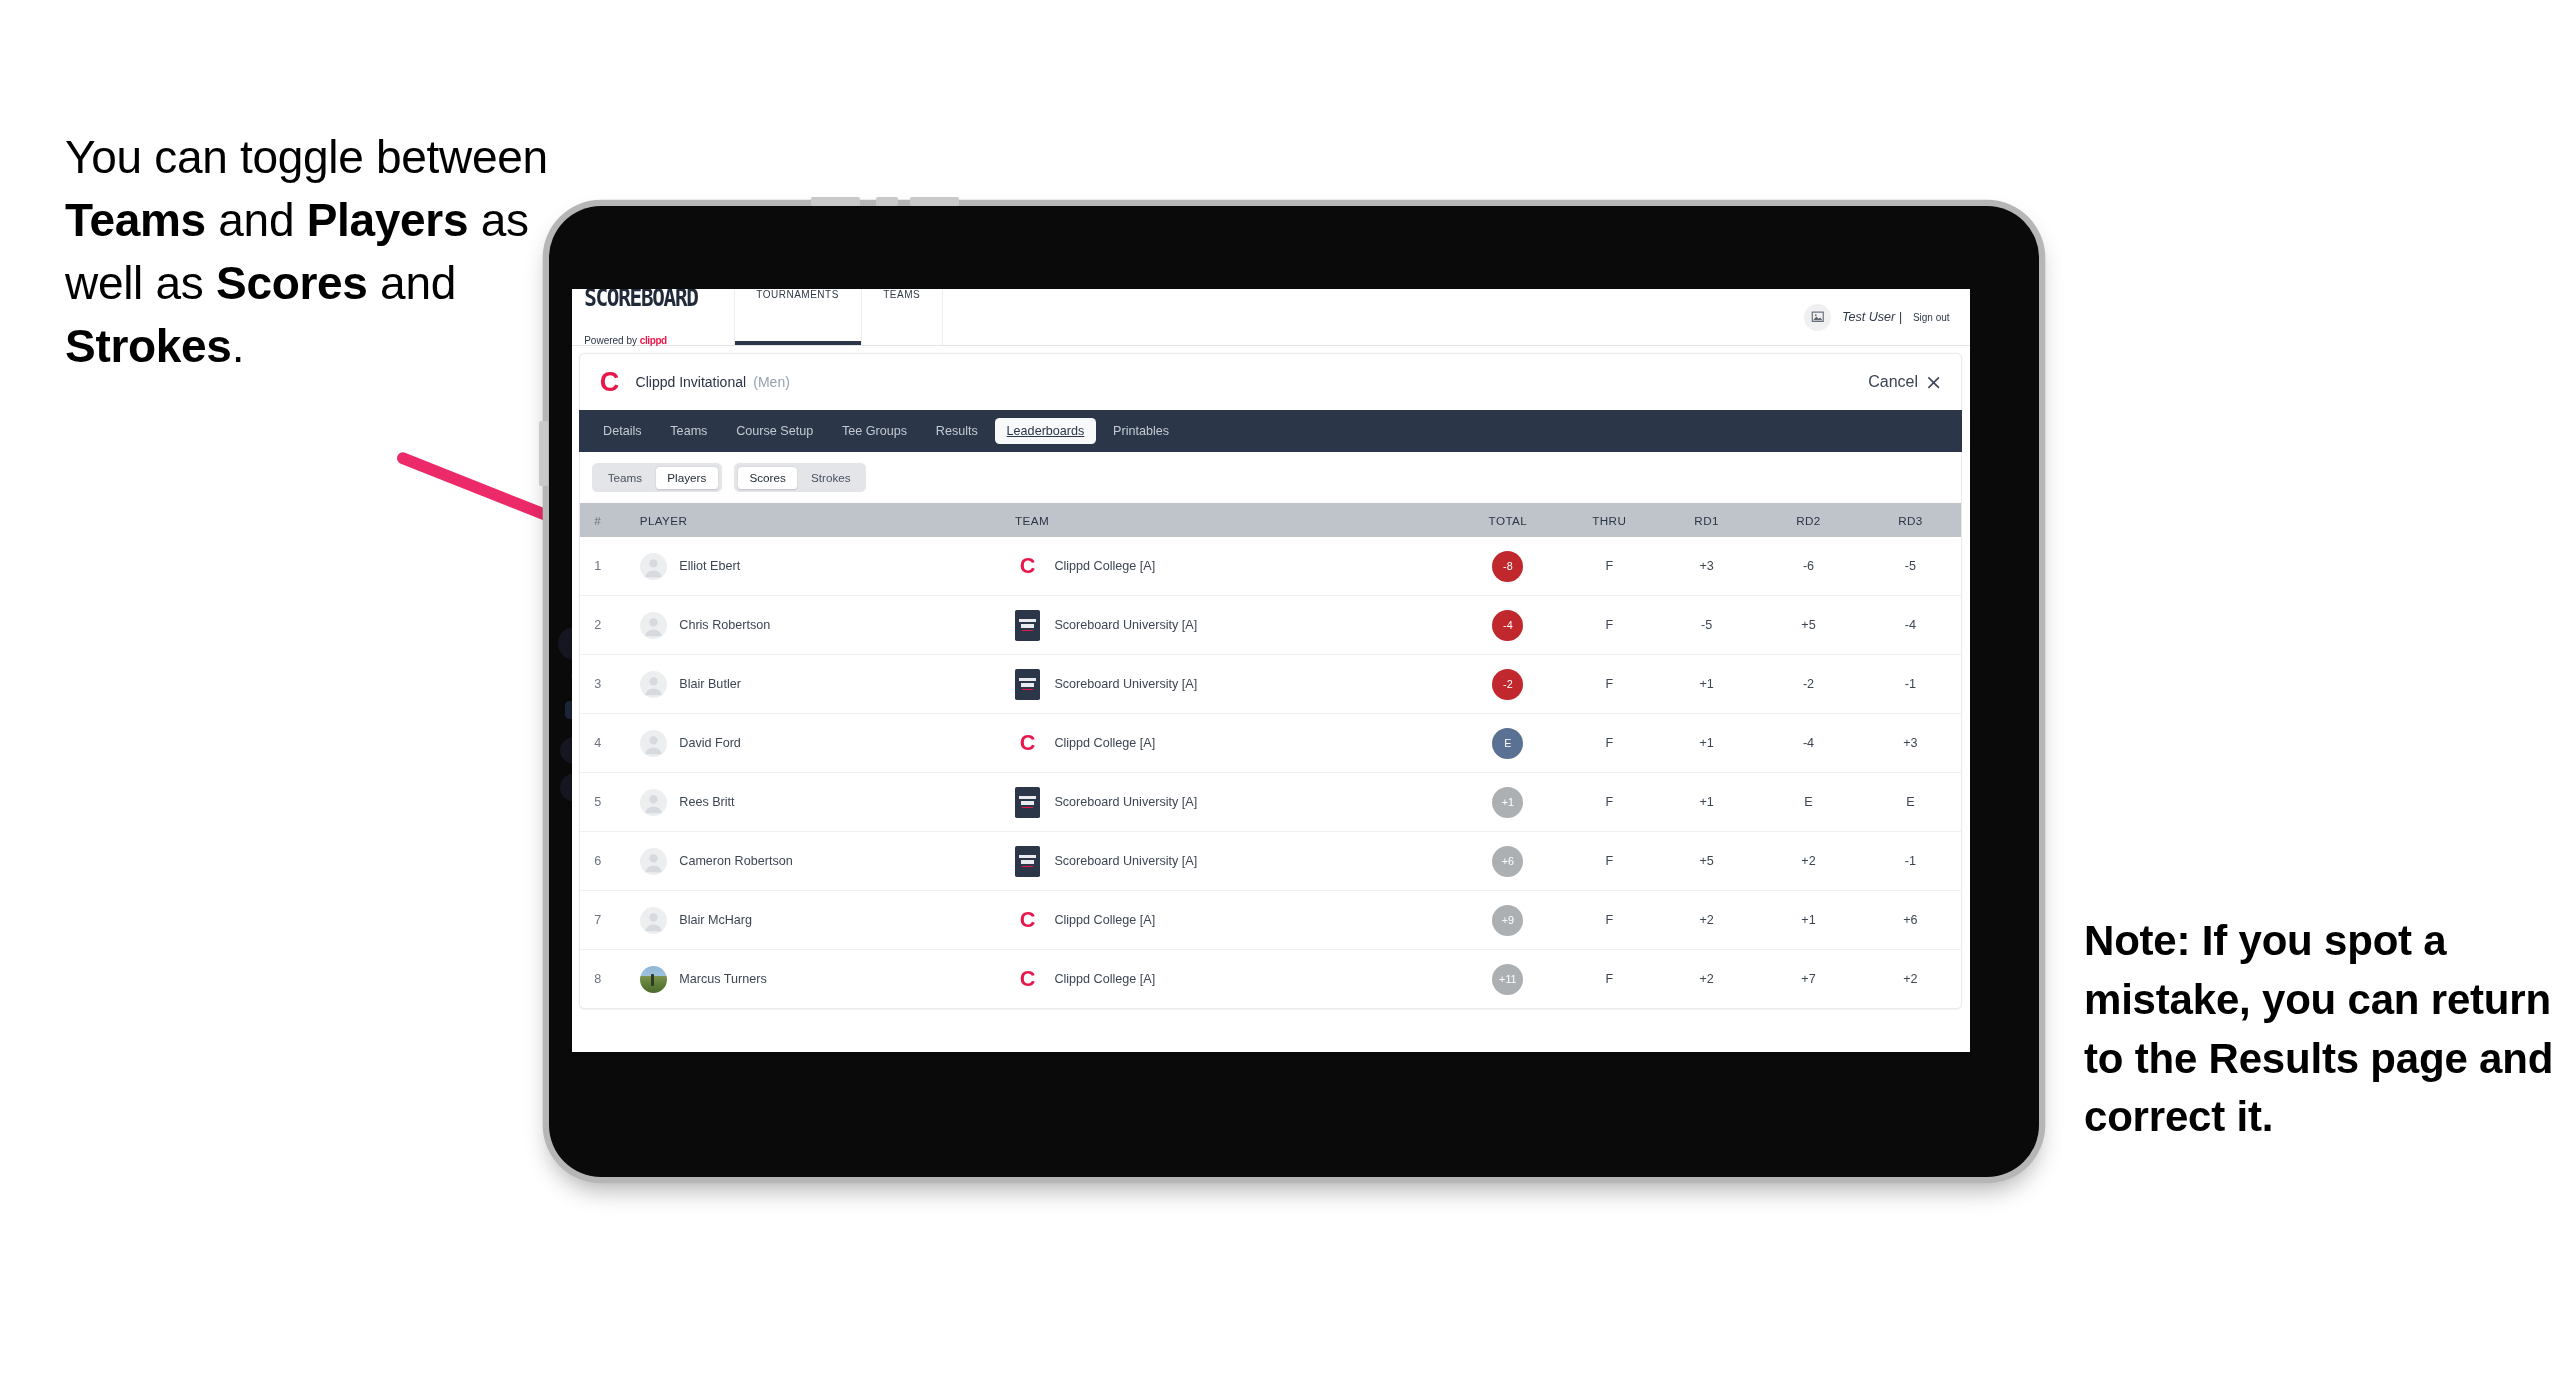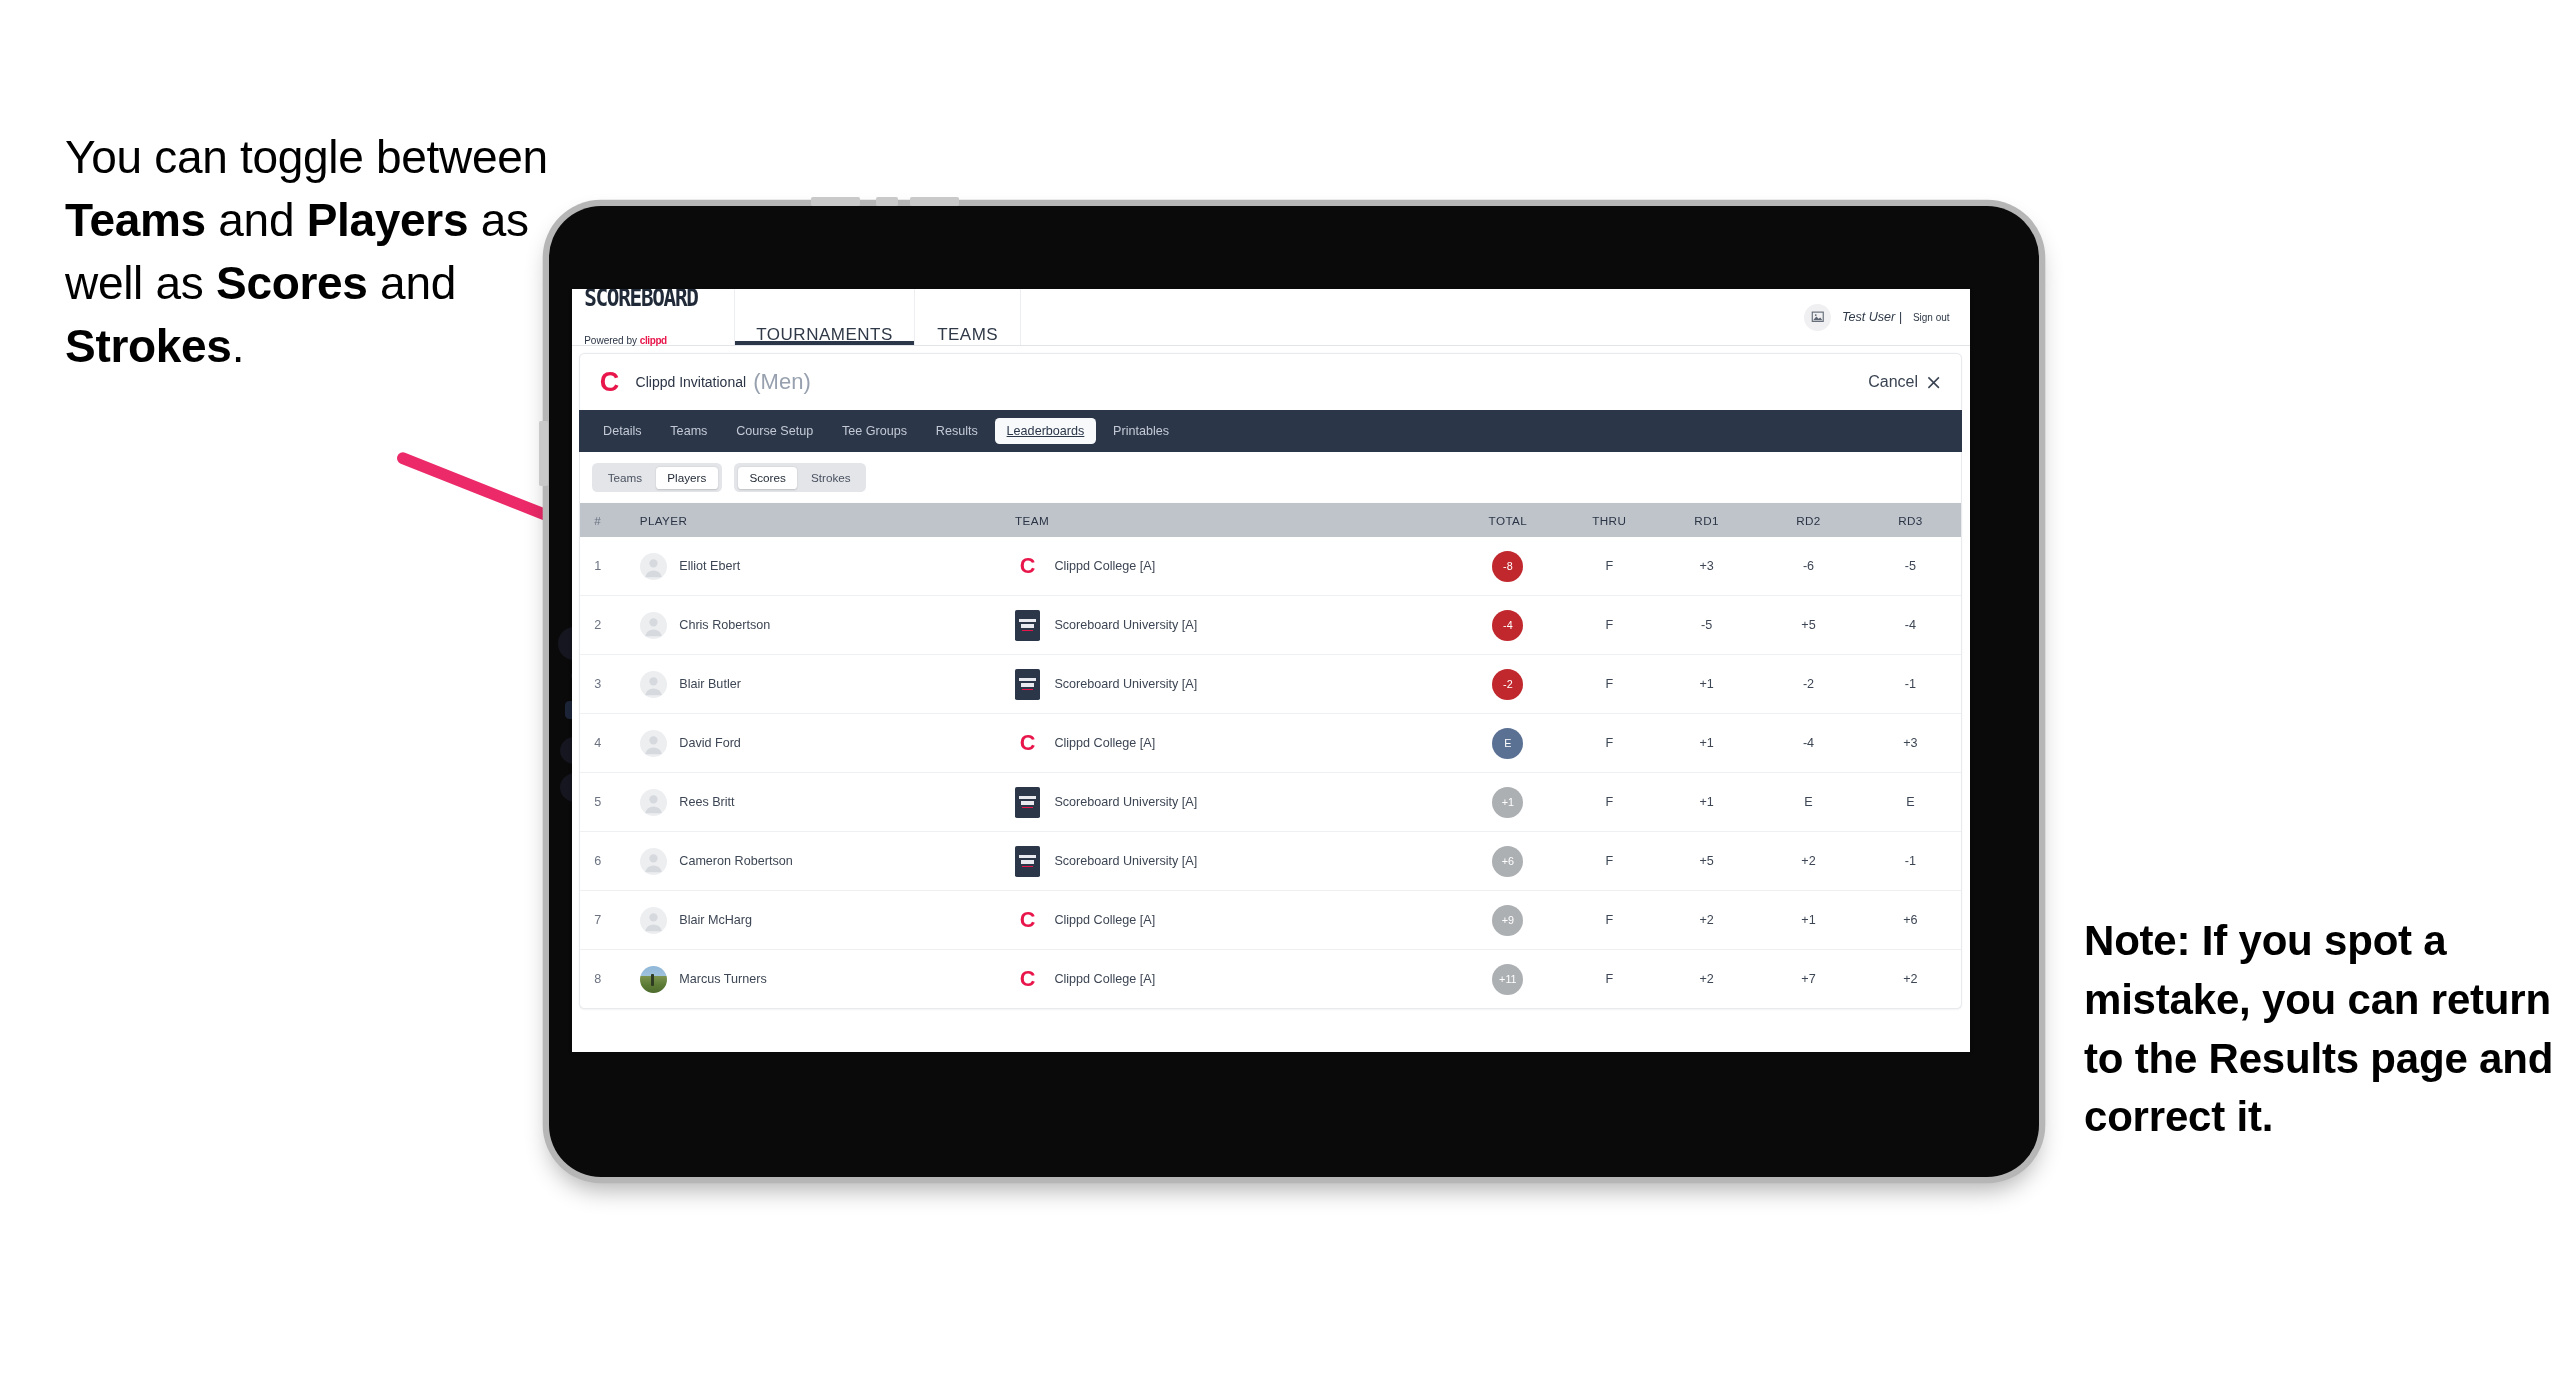--- a/index.html
+++ b/index.html
@@ -46,40 +46,40 @@
   
   #topbar{height:56px;display:flex;align-items:stretch;background:#fff;
           border-bottom:0.9px solid #e2e4e8;position:relative;}
   #brand{width:163px;display:flex;flex-direction:column;justify-content:center;
          padding-left:12.6px;box-sizing:border-box;border-right:0.9px solid #eceef1;}
   #brand-title{font-family:"DejaVu Sans Mono", monospace;font-weight:bold;
                font-size:21px;letter-spacing:-1.3px;color:#1f2937;line-height:1;
                transform:scaleY(1.22);transform-origin:left center;}
   #brand-sub{font-size:10px;color:#2b3445;margin-top:26px;}
   #brand-sub .clippd{color:#e8164b;font-weight:bold;letter-spacing:-0.4px;}
-  .topnav{display:flex;align-items:flex-end;padding:0 21.7px;font-size:17px;
+  .topnav{display:flex;align-items:flex-start;padding:0 21.7px;font-size:10px;
           color:#2f3947;letter-spacing:0.5px;cursor:pointer;position:relative;
           border-right:0.9px solid #eceef1;}
   .topnav.active::after{content:"";position:absolute;left:0;right:0;bottom:0;
                         height:3.6px;background:#2b3648;}
   #topright{margin-left:auto;display:flex;align-items:center;gap:10.8px;padding-right:20px;}
   #user-avatar{width:27px;height:27px;border-radius:50%;background:#f0f0f2;
                display:flex;align-items:center;justify-content:center;}
   #user-name{font-size:12.6px;color:#2f3947;font-style:italic;}
   #signout{font-size:10px;color:#2f3947;cursor:pointer;}
 
   
   #tcard{margin:7.2px 7.2px 0 7.2px;background:#fff;border:0.9px solid #e8eaee;
          border-bottom:none;border-radius:5.4px 5.4px 0 0;
          height:56px;display:flex;align-items:center;padding:0 20px;
          box-shadow:0 0.9px 1.8px rgba(0,0,0,.05);}
   #clogo{font-size:27px;font-weight:bold;color:#e8164b;line-height:1;
          font-family:"Liberation Sans", sans-serif;margin-right:16.3px;}
   #tname{font-size:14px;color:#2b3445;}
-  #tgender{font-size:22px;color:#97a0ae;margin-left:7.2px;}
+  #tgender{font-size:14px;color:#97a0ae;margin-left:7.2px;}
   #cancel{margin-left:auto;display:flex;align-items:center;gap:8.1px;
           font-size:16px;color:#3a4351;cursor:pointer;}
 
   
   #subnav{margin:0 7.2px;background:#2b3648;height:42px;display:flex;
           align-items:center;padding:0 12.6px;gap:5.4px;}
   .subtab{font-size:12.6px;color:#c3cad6;padding:6.3px 11.7px;border-radius:4.5px;cursor:pointer;}
   .subtab.active{background:#f7f9fb;color:#2b3648;text-decoration:underline;font-weight:normal;}
 
   

